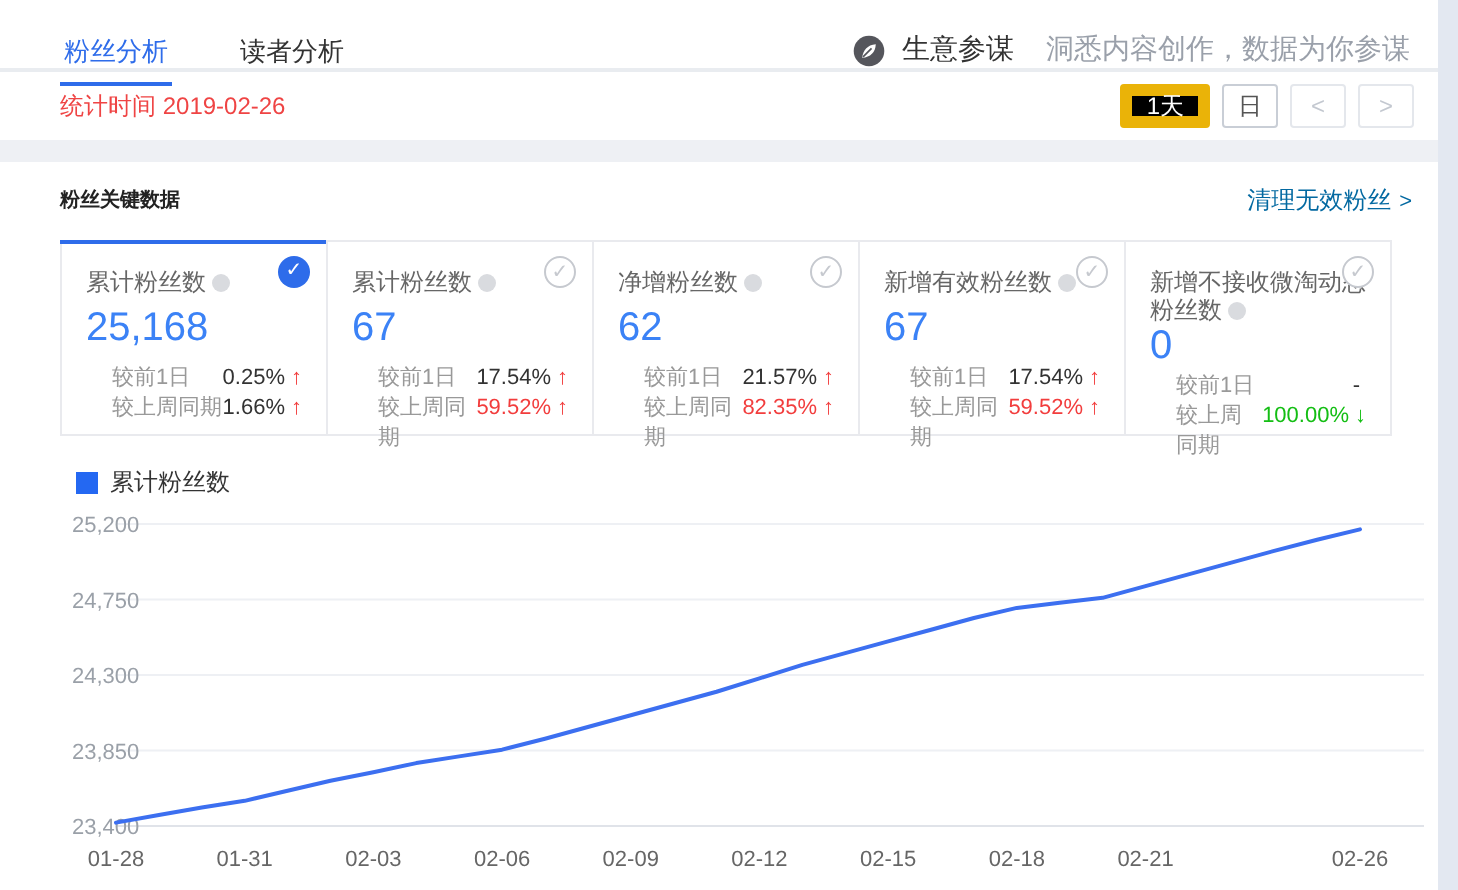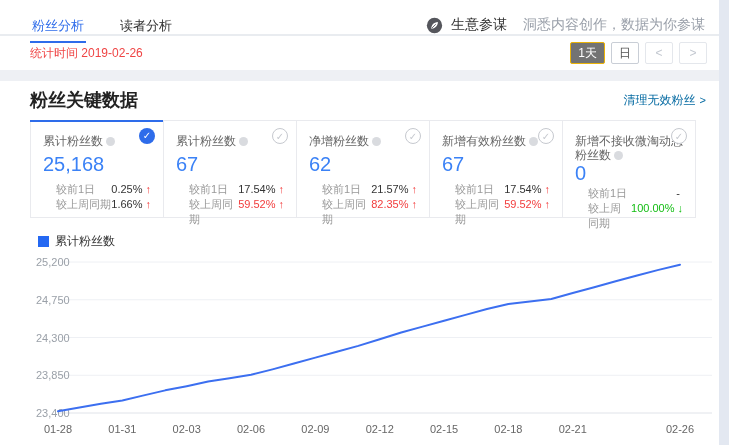--- a/index.html
+++ b/index.html
@@ -24,31 +24,31 @@
   .brand-name { font-size:14px; color:#333; }
   .brand-slogan { font-size:14px; color:#9aa0aa; margin-left:8px; }
 
   
   .datebar { height:34px; display:flex; align-items:center; justify-content:space-between;
     padding:0 12px 0 30px; background:#fff; }
   .date-text { font-size:12px; color:#ef4444; }
   .date-controls { display:flex; align-items:center; gap:6px; }
   .btn { height:22px; min-width:28px; padding:0 7px; font-size:12px; display:flex;
     align-items:center; justify-content:center; border-radius:2px; cursor:pointer; }
-  .btn-primary { background:#737373; color:#fff; border:1px solid #eab308; }
+  .btn-primary { background:#000000; color:#fff; border:6px solid #eab308; }
   .btn-plain { background:#fff; color:#555; border:1px solid #c9ced6; }
   .btn-nav { background:#fff; color:#c3c8d0; border:1px solid #e4e7ec; }
 
   .gray-gap { height:11px; background:#eef0f4; }
 
   
   .panel { background:#fff; padding-top:7px; }
   .section-head { display:flex; align-items:center; justify-content:space-between;
     padding:0 13px 0 30px; height:24px; }
-  .section-title { font-size:18px; font-weight:bold; color:#222; }
+  .section-title { font-size:10px; font-weight:bold; color:#222; }
   .section-action { font-size:12px; color:#0369a1; cursor:pointer; }
   .section-action .chev { margin-left:4px; font-size:11px; }
 
   
   .cards { display:flex; margin:8px 13px 0 30px; }
   .kpi-card { position:relative; width:134px; height:98px; background:#fff;
     border:1px solid #e9eaee; margin-left:-1px; padding:13px 12px 0; cursor:pointer; }
   .kpi-card:first-child { margin-left:0; }
   .kpi-card.selected::before { content:""; position:absolute; top:-1px; left:-1px; right:-1px;
     height:2px; background:#2e6cea; }

